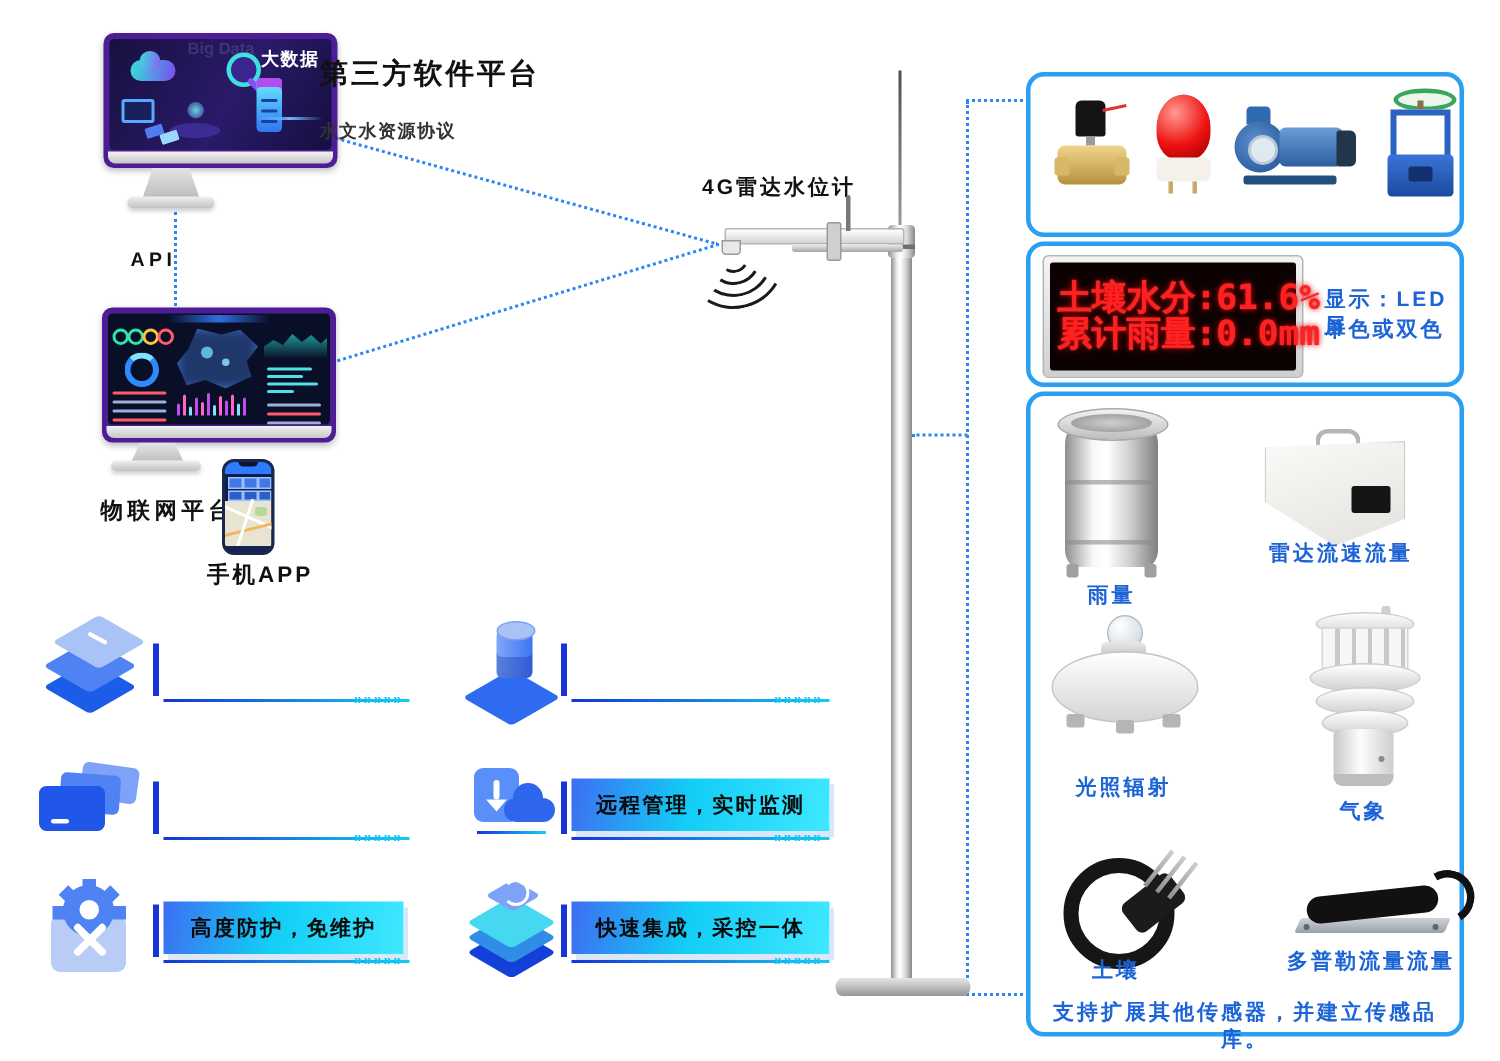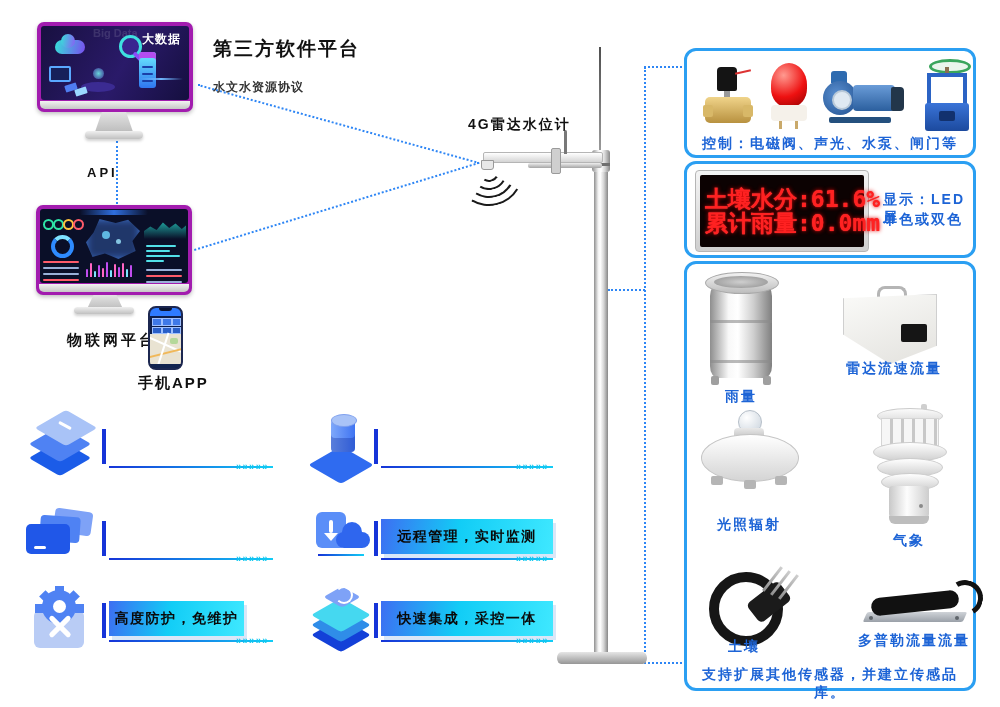--- a/index.html
+++ b/index.html
@@ -4,21 +4,21 @@
 <style>
   html,body{margin:0;padding:0;background:#fff;}
   .canvas{position:relative;width:1000px;height:707px;background:#fff;overflow:hidden;
           font-family:"Liberation Sans",sans-serif;}
   .abs{position:absolute;}
   
   .dot-h{position:absolute;border-top:2px dotted #2e86f5;height:0;}
   .dot-v{position:absolute;border-left:2px dotted #2e86f5;width:0;}
   .dot-diag{position:absolute;border-top:2px dotted #2e86f5;height:0;transform-origin:0 0;}
   
-  .bezel{position:absolute;background:#a21caf;border-radius:7px;box-shadow:0 2px 4px rgba(0,0,0,.25);}
+  .bezel{position:absolute;background:#4c1d95;border-radius:7px;box-shadow:0 2px 4px rgba(0,0,0,.25);margin-left:32px;}
   .chin{position:absolute;left:3px;right:3px;bottom:3px;height:8px;border-radius:0 0 5px 5px;
         background:linear-gradient(#f2f2f2,#c6c6c6);}
   .neck{position:absolute;background:linear-gradient(#e3e3e3,#bdbdbd);clip-path:polygon(18% 0,82% 0,100% 100%,0 100%);}
   .mbase{position:absolute;border-radius:4px;background:linear-gradient(#f0f0f0,#c0c0c0);box-shadow:0 2px 3px rgba(0,0,0,.18);}
   .screen{position:absolute;left:4px;top:4px;right:4px;bottom:12px;border-radius:3px;overflow:hidden;}
   
   .bd{background:linear-gradient(120deg,#181040,#2a1a69 55%,#150f3f);}
   
   .dash{background:#0a0f28;}
   .ring{position:absolute;border-radius:50%;background:transparent;}
@@ -209,21 +209,20 @@
       <div class="abs" style="left:6px;top:46px;width:62px;height:6px;background:#24507e;border-radius:2px;"></div>
     </div>
 
     <div class="abs" style="left:236px;top:8px;width:48px;height:74px;">
       <div class="ell" style="left:6px;top:0;width:36px;height:9px;border:3px solid #3aa55c;background:#eaf5ec;"></div>
       <div class="abs" style="left:22px;top:8px;width:4px;height:28px;background:#8a6f4f;"></div>
       <div class="abs" style="left:4px;top:14px;width:40px;height:36px;border:4px solid #2b63c4;box-sizing:border-box;background:#fff;"></div>
       <div class="abs" style="left:2px;top:44px;width:44px;height:28px;background:linear-gradient(#3a74d8,#1c4a9e);border-radius:3px;"></div>
       <div class="abs" style="left:16px;top:52px;width:16px;height:10px;background:#12316e;border-radius:2px;"></div>
     </div>
-    <div class="abs blue-label" style="left:0;right:0;top:84px;text-align:center;">控制：电磁阀、声光、水泵、闸门等</div>
   </div>
 
   <div class="panel" style="top:161px;height:97px;">
     <div class="led-frame" style="left:8px;top:6px;width:174px;height:82px;">
       <div class="led-screen">
         <div class="led-line">土壤水分:61.6%</div>
         <div class="led-line">累计雨量:0.0mm</div>
       </div>
     </div>
     <div class="abs blue-label" style="left:196px;top:27px;">显示：LED屏</div>
@@ -345,21 +344,21 @@
     <div class="abs" style="left:11px;top:4px;width:9px;height:9px;background:#4f82f3;transform:rotate(45deg);"></div>
     <div class="abs" style="left:39px;top:4px;width:9px;height:9px;background:#4f82f3;transform:rotate(45deg);"></div>
     <div class="abs" style="left:5px;top:16px;width:9px;height:9px;background:#4f82f3;"></div>
     <div class="abs" style="left:45px;top:16px;width:9px;height:9px;background:#4f82f3;"></div>
     <div class="ell" style="left:12px;top:2px;width:34px;height:34px;background:#4f82f3;"></div>
     <div class="ell" style="left:23px;top:12px;width:13px;height:13px;background:#fff;"></div>
     <div class="abs" style="left:16px;top:36px;width:28px;height:5px;background:#fff;border-radius:3px;transform:rotate(45deg);"></div>
     <div class="abs" style="left:16px;top:36px;width:28px;height:5px;background:#fff;border-radius:3px;transform:rotate(-45deg);"></div>
   </div>
   <div class="fbar" style="left:102px;top:603px;height:35px;"></div>
-  <div class="fbox" style="left:109px;top:601px;width:135px;">高度防护，免维护</div>
+  <div class="fbox" style="left:109px;top:601px;width:160px;">高度防护，免维护</div>
   <div class="fline" style="left:109px;top:640px;width:164px;"></div>
   <div class="farrows" style="left:236px;top:635px;">»»»»»</div>
 
   <div class="abs" style="left:316px;top:584px;width:60px;height:66px;">
     <div class="diamond" style="left:4px;top:30px;width:42px;height:42px;background:#1340d8;"></div>
     <div class="diamond" style="left:4px;top:20px;width:42px;height:42px;background:#2f8de8;"></div>
     <div class="diamond" style="left:4px;top:10px;width:42px;height:42px;background:#45d8f0;"></div>
     <div class="diamond" style="left:13px;top:0;width:26px;height:26px;background:#7ea2f7;"></div>
     <div class="ell" style="left:19px;top:2px;width:14px;height:14px;border:2.5px solid #fff;border-left-color:transparent;background:none;"></div>
   </div>

